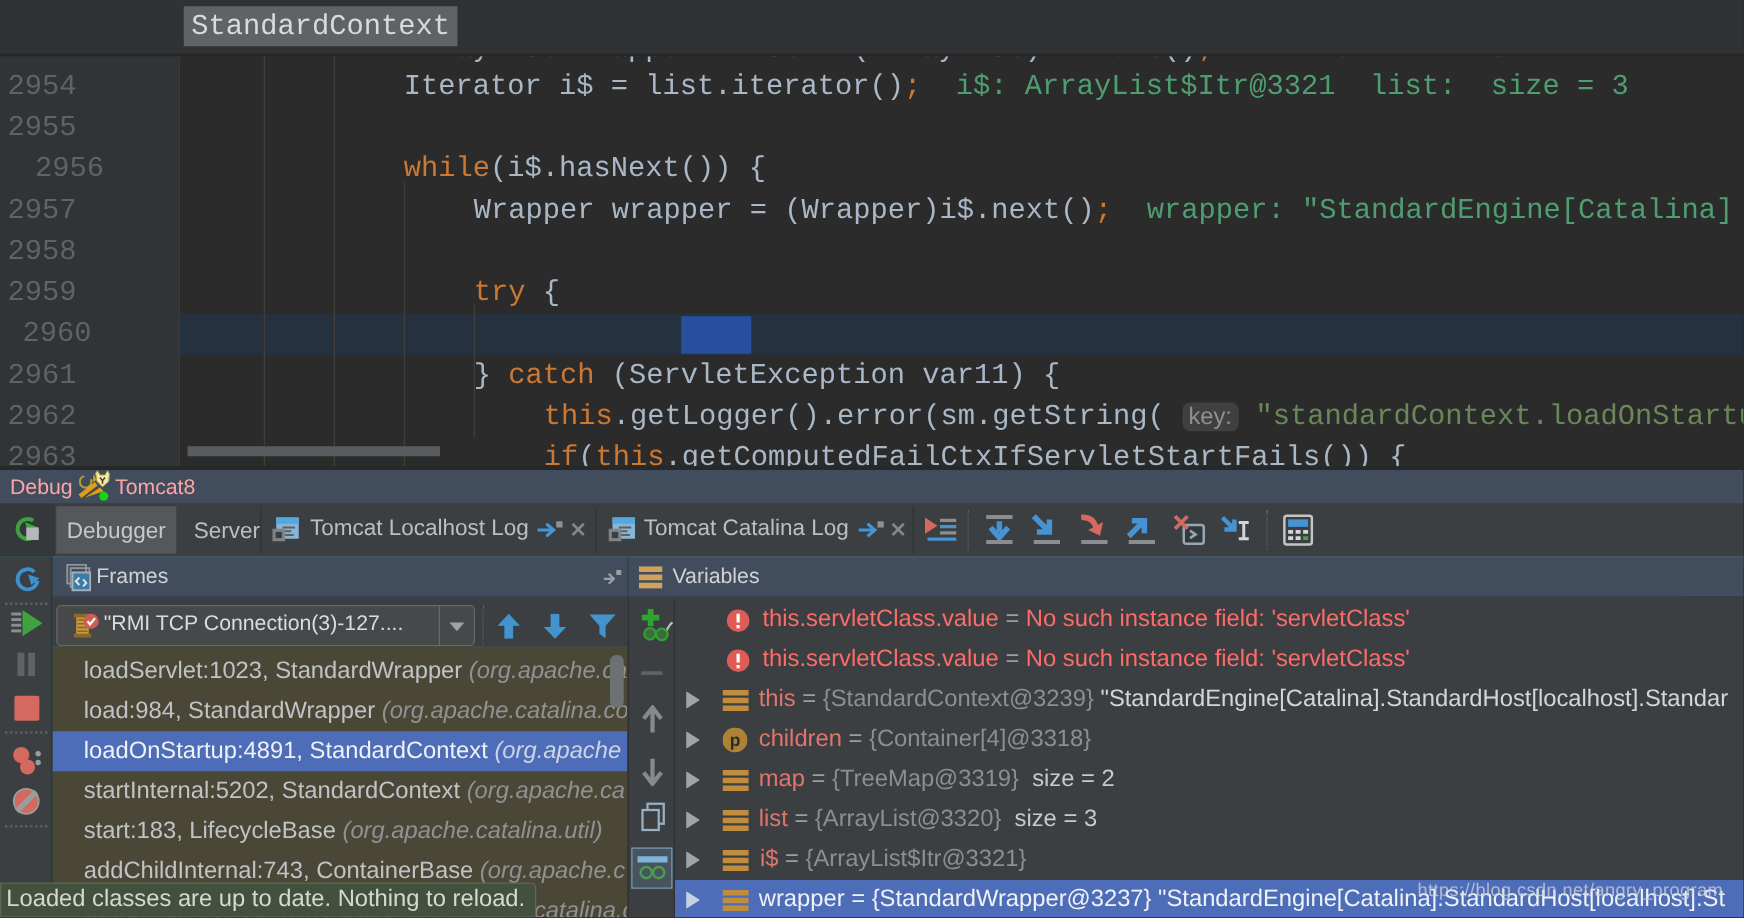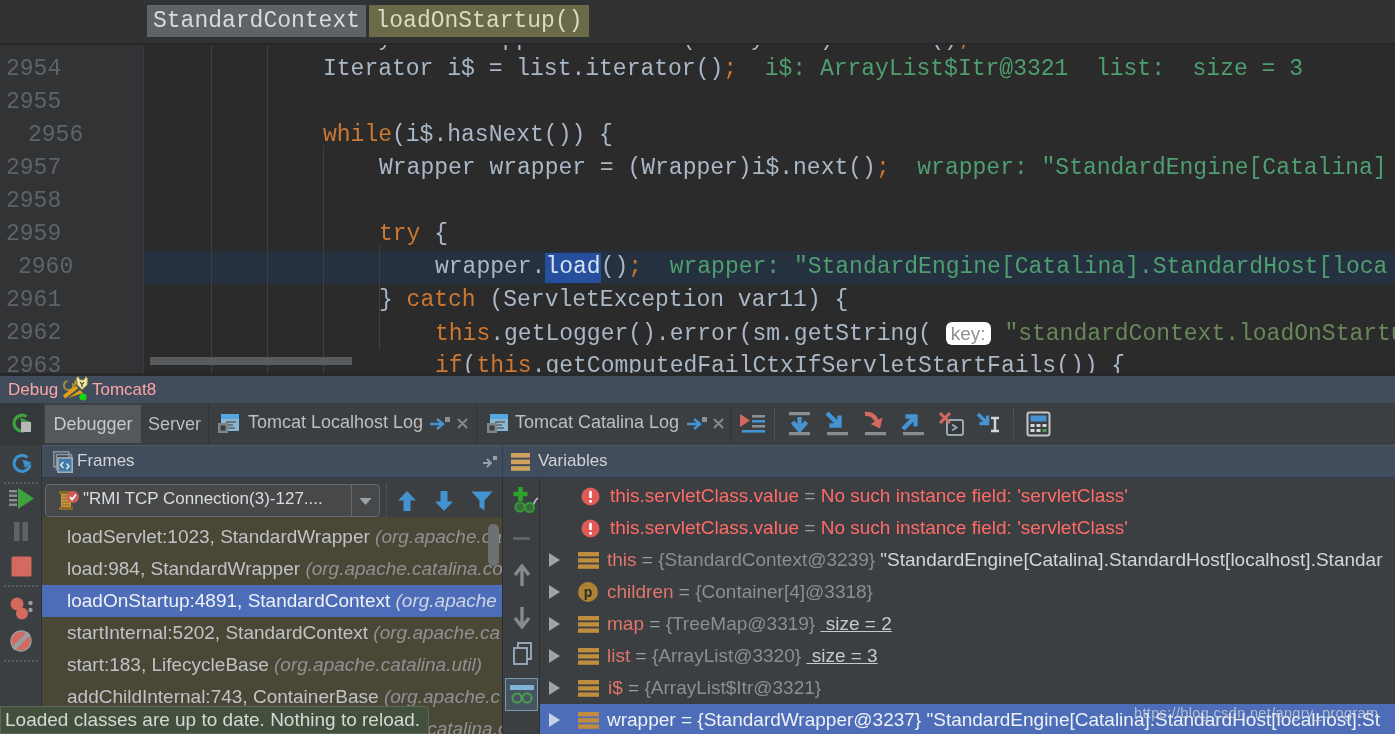--- a/index.html
+++ b/index.html
@@ -16,21 +16,21 @@
 .hint{color:#4f9e70;}
 .frow{position:absolute;left:0;width:460px;height:32px;line-height:32px;font-size:19px;
   color:#bfc3c7;white-space:pre;overflow:hidden;padding-left:25px;box-sizing:border-box;}
 .frow i{font-style:italic;color:#8f9194;}
 .vrow{position:absolute;height:32px;line-height:32px;font-size:19px;color:#bcc0c4;}
 .vtxt{position:absolute;top:0;white-space:pre;}
 .vname{color:#e0756b;}
 .vval{color:#8b8f93;}
 .veq{color:#9a9ea2;}
 .vstr{color:#d3d6d9;}
-.vlight{color:#c7cacd;text-decoration:underline;}
+.vlight{color:#c7cacd;}
 .err{color:#ff6b68;}
 </style>
 </head>
 <body>
 <div id="root">
 
 <div class="abs" style="left:0;top:0;width:1395px;height:373px;background:#2b2b2b;overflow:hidden;">
 
   <div class="abs" style="left:0;top:0;width:143px;height:373px;background:#313335;border-right:1px solid #3a3c3f;"></div>
 
@@ -52,31 +52,29 @@
   <div class="ln" style="top:251px;margin-left:12px;">2960</div>
   <div class="ln" style="top:284px;">2961</div>
   <div class="ln" style="top:317px;">2962</div>
   <div class="ln" style="top:350px;">2963</div>
 
   <div class="cl" style="left:323px;top:23px;">ArrayList&lt;Wrapper&gt; list = (ArrayList)i1.next()<span class="kw">;</span>     <span class="hint">list:      size = 3</span></div>
   <div class="cl" style="left:323px;top:53px;">Iterator i$ = list.iterator()<span class="kw">;</span>  <span class="hint">i$: ArrayList$Itr@3321  list:  size = 3</span></div>
   <div class="cl" style="left:323px;top:119px;"><span class="kw">while</span>(i$.hasNext()) {</div>
   <div class="cl" style="left:379px;top:152px;">Wrapper wrapper = (Wrapper)i$.next()<span class="kw">;</span>  <span class="hint">wrapper: "StandardEngine[Catalina]</span></div>
   <div class="cl" style="left:379px;top:218px;"><span class="kw">try</span> {</div>
-  <div class="cl" style="left:435px;top:251px;">wrapper.<span style="color:#d4e1f2;">load</span>()<span class="kw">;</span>  <span class="hint">wrapper: "StandardEngine[Catalina].StandardHost[loca</span></div>
   <div class="cl" style="left:379px;top:284px;">} <span class="kw">catch</span> (ServletException var11) {</div>
-  <div class="cl" style="left:435px;top:317px;"><span class="kw">this</span>.getLogger().error(sm.getString( <span style="background:#ffffff;color:#8f9294;border-radius:6px;font-size:19px;padding:1px 5px;font-family:'Liberation Sans',sans-serif;">key:</span> <span class="str">"standardContext.loadOnStartu</span></div>
+  <div class="cl" style="left:435px;top:317px;"><span class="kw">this</span>.getLogger().error(sm.getString( <span style="background:#404040;color:#8f9294;border-radius:6px;font-size:19px;padding:1px 5px;font-family:'Liberation Sans',sans-serif;">key:</span> <span class="str">"standardContext.loadOnStartu</span></div>
   <div class="cl" style="left:435px;top:350px;"><span class="kw">if</span>(<span class="kw">this</span>.getComputedFailCtxIfServletStartFails()) {</div>
 
   <div class="abs" style="left:150px;top:357px;width:202px;height:8px;background:#595c5e;"></div>
 </div>
 
 <div class="abs" style="left:0;top:0;width:1395px;height:43px;background:#303234;border-bottom:2px solid #242627;box-sizing:content-box;">
   <div class="abs mono" style="left:147px;top:5px;width:219px;height:32px;background:#5e6366;color:#d8dadc;font-size:23px;line-height:32px;text-align:center;">StandardContext</div>
-  <div class="abs mono" style="left:369px;top:5px;width:220px;height:32px;background:#6b6a48;color:#dcd9c3;font-size:23px;line-height:32px;text-align:center;">loadOnStartup()</div>
 </div>
 
 <div class="abs" style="left:0;top:373px;width:1395px;height:3px;background:#272829;"></div>
 <div class="abs" style="left:0;top:376px;width:1395px;height:27px;background:#414c5c;color:#fca5a5;font-size:17px;">
   <span class="abs" style="left:8px;top:4px;">Debug</span>
 
   <svg class="abs" style="left:61px;top:0px;" width="28" height="26" viewBox="0 0 28 26">
     <circle cx="7.5" cy="9.5" r="4.6" stroke="#b99b35" stroke-width="1.6" fill="none" stroke-dasharray="20 6"></circle>
     <path d="M3 21 L16 11" stroke="#dfa017" stroke-width="3.6"></path>
     <path d="M7 22 L19 14 L22 17 Z" fill="#dfa017"></path>
@@ -91,21 +89,21 @@
 <div class="abs" style="left:0;top:403px;width:1395px;height:52px;background:#3c3f41;border-bottom:1px solid #2b2b2b;box-sizing:border-box;">
 
   <div class="abs" style="left:0;top:0;width:44px;height:42px;background:#35383a;"></div>
   <svg class="abs" style="left:10px;top:10px;" width="24" height="23" viewBox="0 0 24 23">
     <path d="M16.5 3.5 A8 8 0 1 0 20 11.5" stroke="#3fa13f" stroke-width="3.2" fill="none"></path>
     <path d="M10 4.5 L20.5 9 L13 15 Z" fill="#3fa13f"></path>
     <rect x="11" y="9" width="10" height="10" fill="#b7b7b7"></rect>
   </svg>
 
   <div class="abs" style="left:45px;top:2px;width:96px;height:38px;background:#54585a;color:#c6c8ca;font-size:18px;line-height:38px;text-align:center;">Debugger</div>
-  <div class="abs" style="left:141px;top:2px;width:68px;height:38px;color:#bcbec0;font-size:18px;line-height:38px;text-align:center;border-right:1px solid #313435;box-sizing:border-box;">Server</div>
+  <div class="abs" style="left:141px;top:2px;width:68px;height:38px;color:#bcbec0;font-size:18px;line-height:38px;text-align:right;border-right:1px solid #313435;box-sizing:border-box;">Server</div>
 
   <div class="abs" style="left:209px;top:2px;width:268px;height:38px;border-right:1px solid #313435;box-sizing:border-box;"></div>
   <svg class="abs" style="left:217px;top:9px;" width="24" height="24" viewBox="0 0 24 24">
     <rect x="4" y="2" width="18" height="17" fill="#87b7d4"></rect>
     <rect x="4" y="2" width="18" height="5" fill="#55a7e0"></rect>
     <path d="M9 10 h10 M9 13 h7 M9 16 h9" stroke="#5d6163" stroke-width="1.6"></path>
     <rect x="1" y="11" width="10" height="10" fill="#808486"></rect>
     <rect x="3.5" y="13.5" width="5" height="5" fill="#3c3f41"></rect>
   </svg>
   <span class="abs" style="left:248px;top:9px;color:#bcbec0;font-size:18px;">Tomcat Localhost Log</span>

